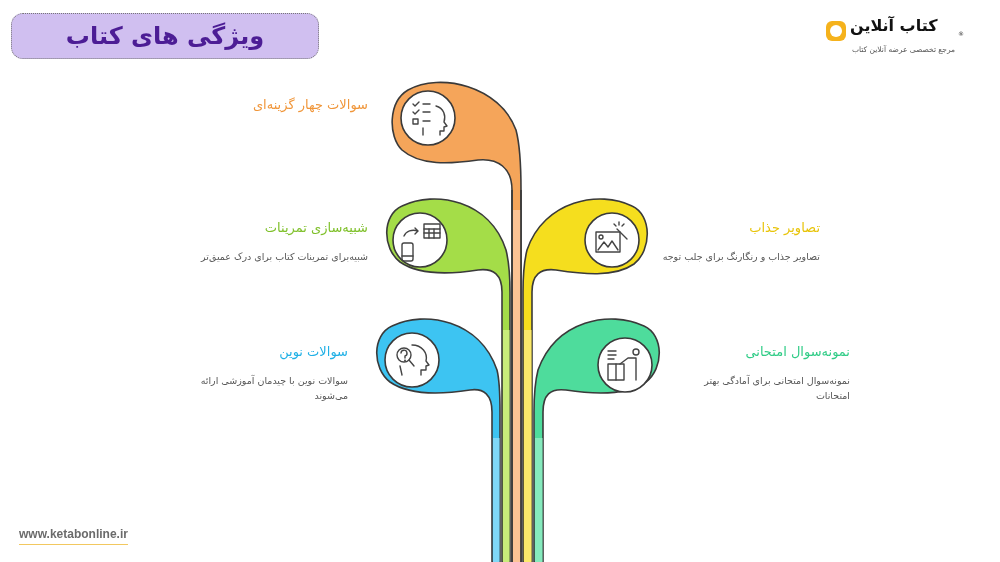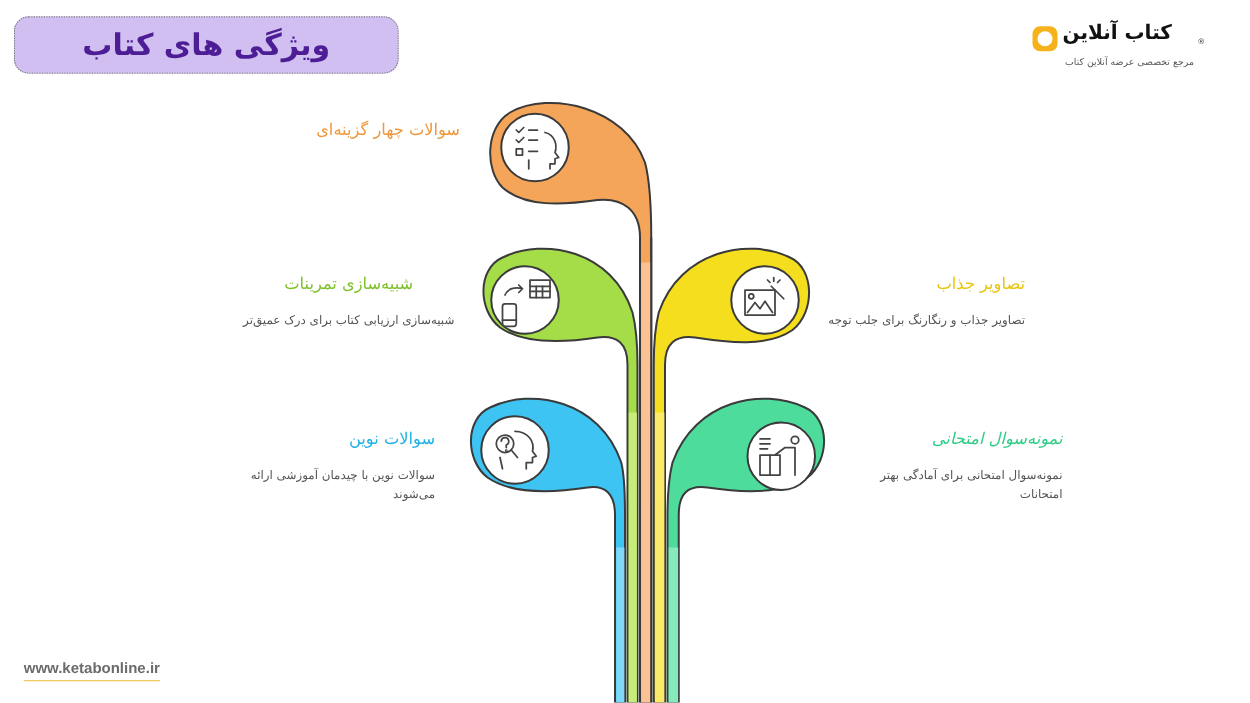--- a/index.html
+++ b/index.html
@@ -113,33 +113,33 @@
       <circle cx="636" cy="352" r="3"></circle>
       <path d="M620,364 l8,-6 l8,0 l0,22"></path>
     </g>
   </g>
 </svg>
 
 <div class="label" style="left:200px; top:97px; width:168px;">
   <div class="h" style="color:#f0963a;">سوالات چهار گزینه‌ای</div>
 </div>
 
-<div class="label" style="left:190px; top:220px; width:178px;text-align:center;">
+<div class="label" style="left:190px; top:220px; width:178px;">
   <div class="h" style="color:#7fc02a;">شبیه‌سازی تمرینات</div>
-  <div class="d">شبیه‌سازی ارزیابی کتاب برای درک عمیق‌تر</div>
+  <div class="d">شبیه‌برای تمرینات کتاب برای درک عمیق‌تر</div>
 </div>
 
 <div class="label" style="left:180px; top:344px; width:168px;">
   <div class="h" style="color:#1fb0e6;">سوالات نوین</div>
   <div class="d">سوالات نوین با چیدمان آموزشی ارائه می‌شوند</div>
 </div>
 
 <div class="label" style="left:650px; top:220px; width:170px;">
   <div class="h" style="color:#e8c40a; text-align:right; width:78px;">تصاویر جذاب</div>
   <div class="d" style="text-align:right;">تصاویر جذاب و رنگارنگ برای جلب توجه</div>
 </div>
 
 <div class="label" style="left:682px; top:344px; width:168px;">
-  <div class="h" style="color:#2fcc86; text-align:right; width:110px;font-style:italic;">نمونه‌سوال امتحانی</div>
+  <div class="h" style="color:#2fcc86; text-align:right; width:110px;">نمونه‌سوال امتحانی</div>
   <div class="d" style="text-align:right;">نمونه‌سوال امتحانی برای آمادگی بهتر امتحانات</div>
 </div>
 
 <div class="site">www.ketabonline.ir</div>
 
 </body></html>

